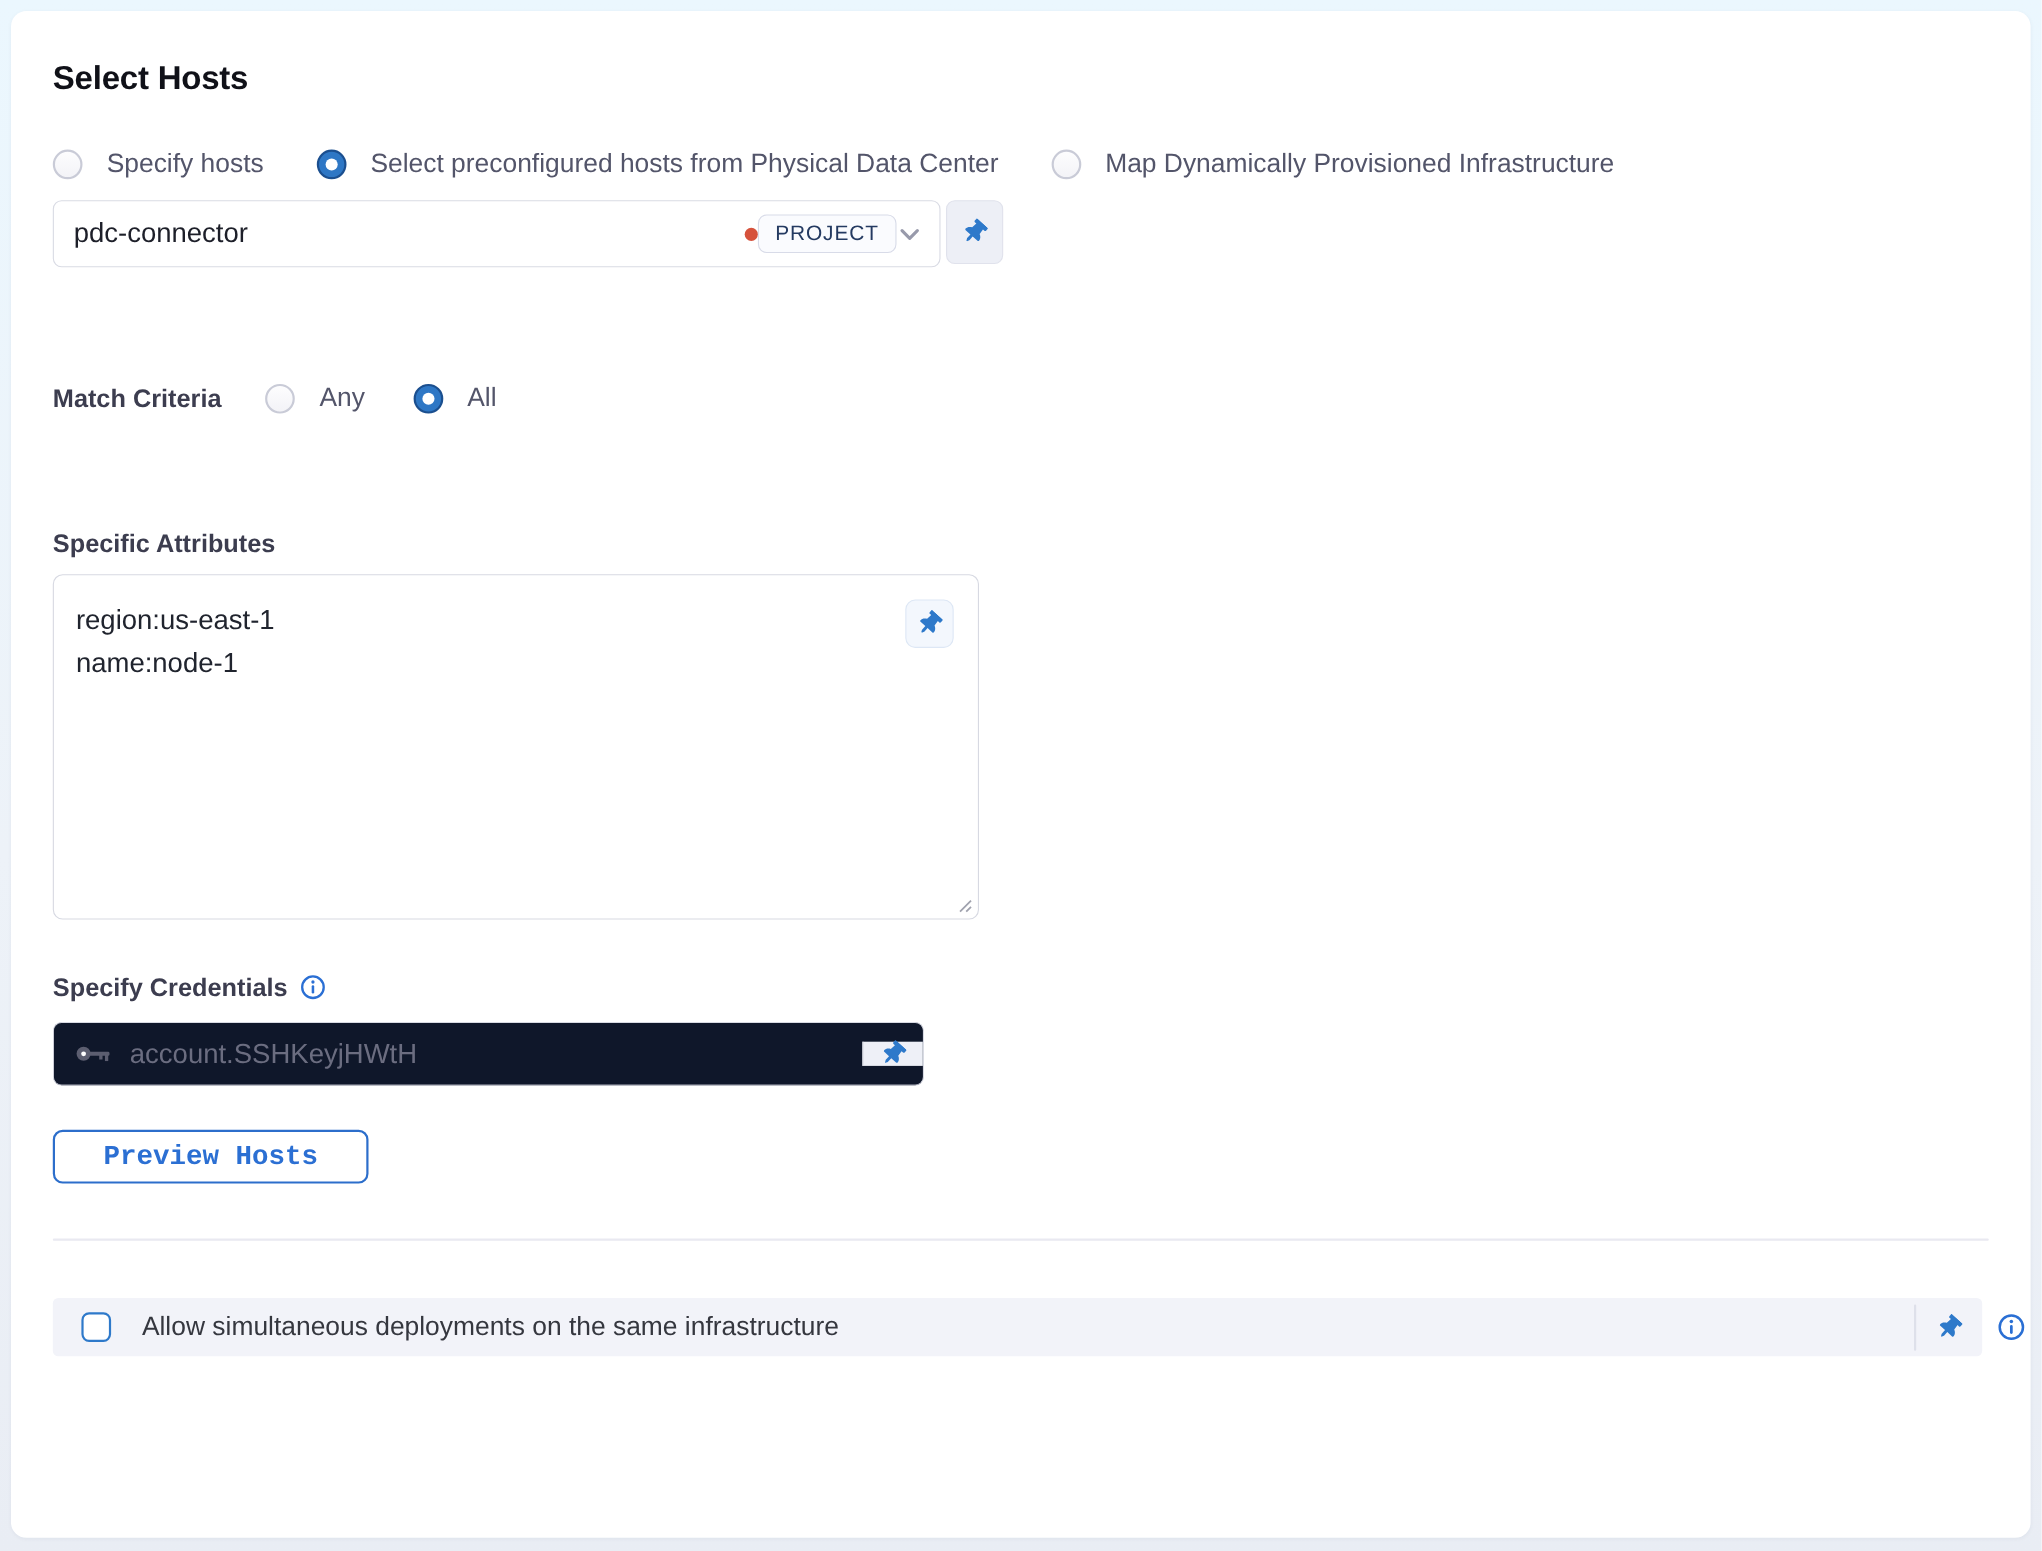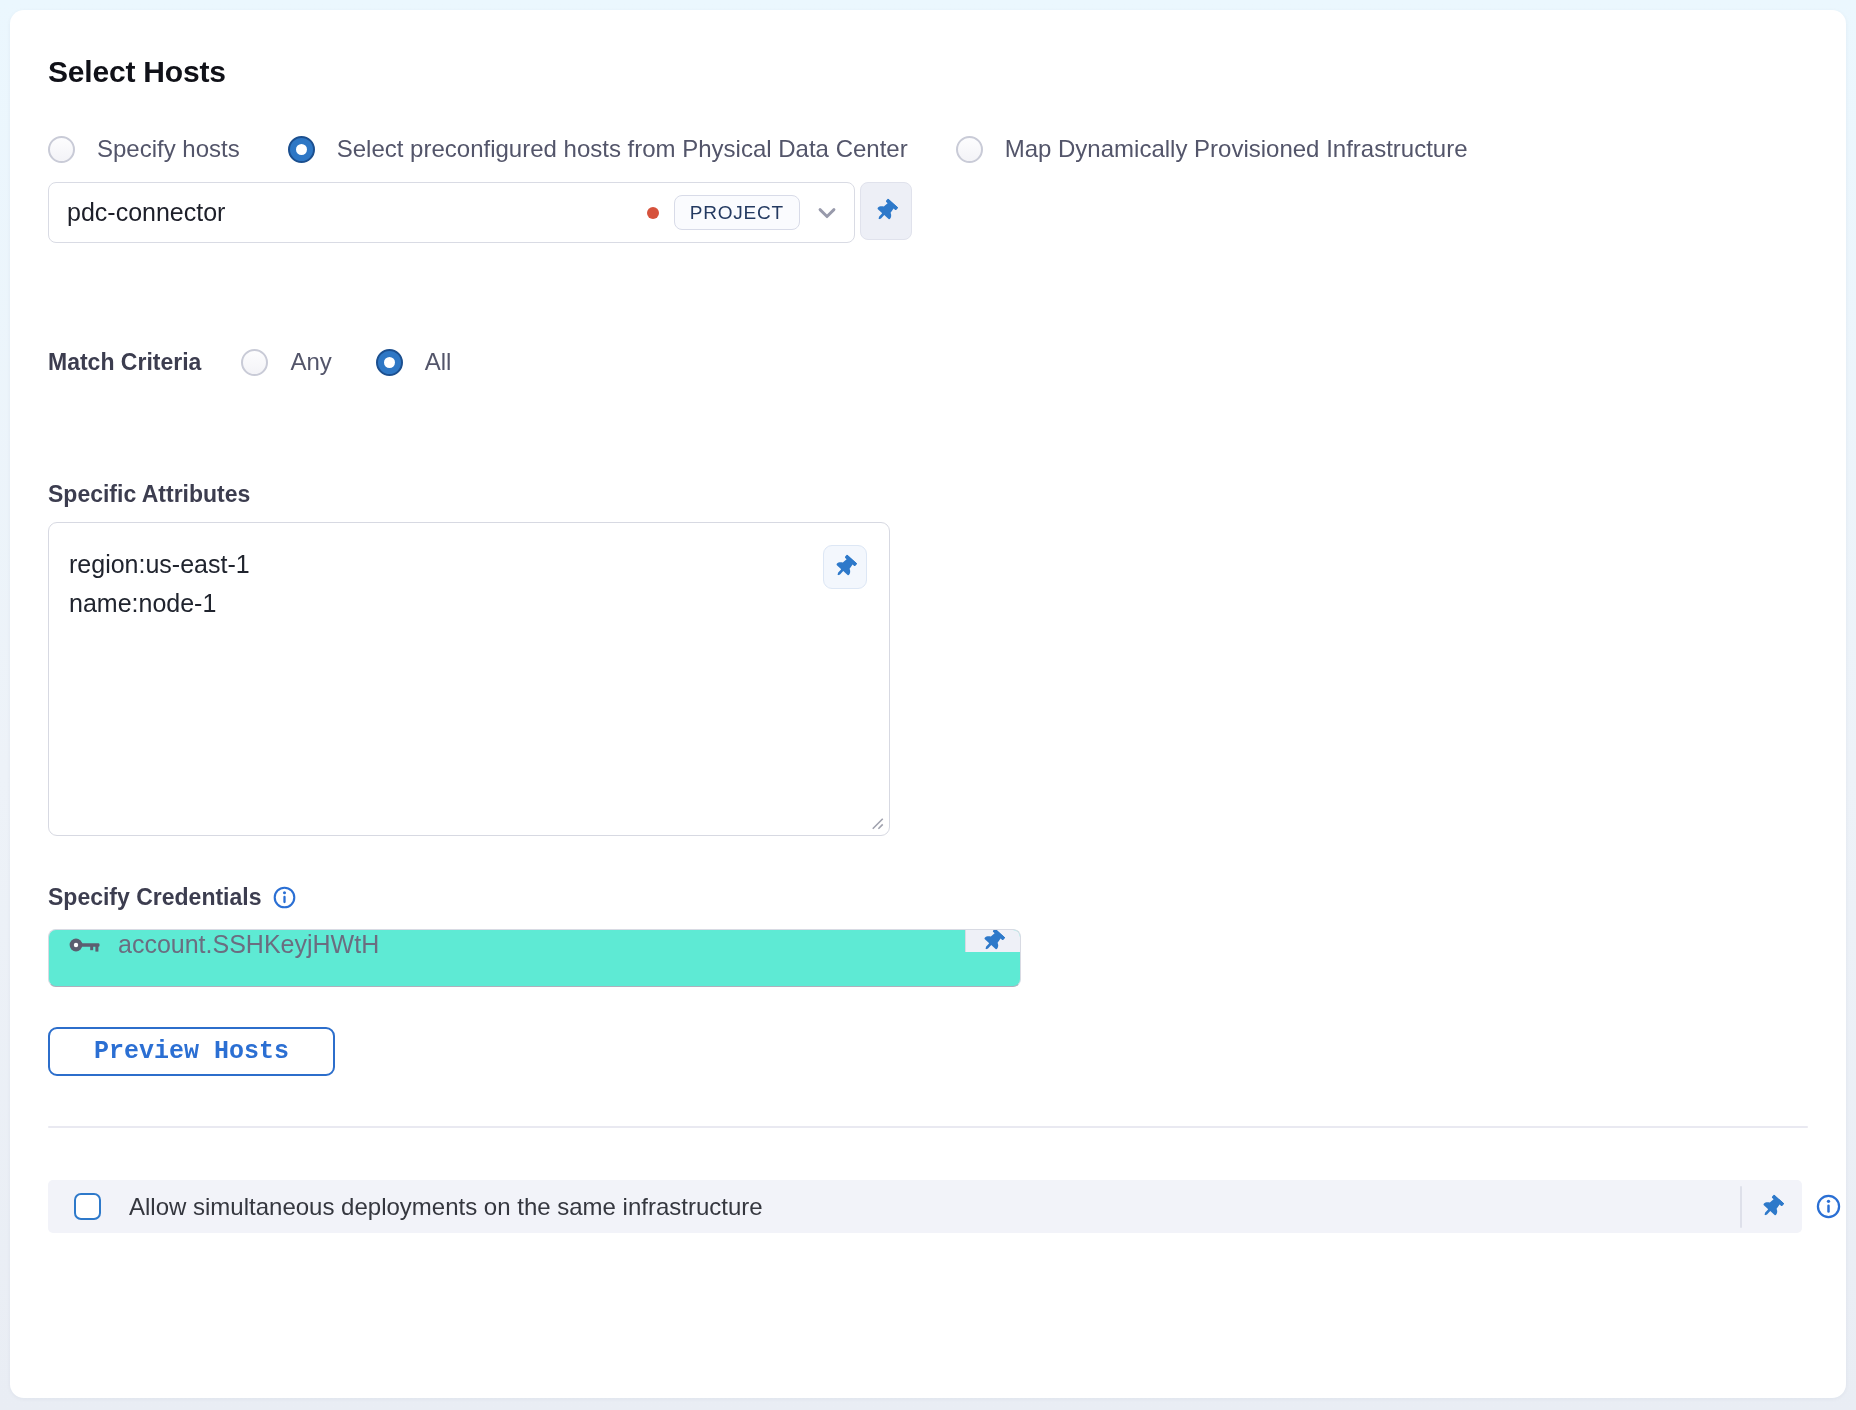--- a/index.html
+++ b/index.html
@@ -41,21 +41,21 @@
   .info-svg{width:25px;height:25px;color:#2a6fd4;flex:none;}
 
   
   .input-group{display:flex;align-items:stretch;margin-top:18px;}
   .text-input{
     width:807px;height:61px;box-sizing:border-box;flex:none;
     border:1.5px solid #d9dbe4;border-radius:8px;background:#fff;
     display:flex;align-items:center;padding:0 15px 0 18px;
   }
   .input-value{font-size:25px;color:#1d1f29;}
-  .right-cluster{margin-left:auto;display:flex;align-items:center;gap:15px;}
+  .right-cluster{margin-left:auto;display:flex;align-items:center;}
   .required-dot{width:12px;height:12px;border-radius:50%;background:#d6523c;flex:none;}
   .scope-badge{
     font-size:19px;font-weight:500;letter-spacing:0.8px;color:#243a61;
     background:#fafbfe;border:1.5px solid #d8dbe8;border-radius:8px;
     padding:7px 15px;line-height:1;
   }
   .chevron-svg{width:24px;height:24px;color:#989aab;}
   .pin-btn{
     width:52px;height:58px;box-sizing:border-box;margin-left:5px;flex:none;
     background:#edeff6;border:1.5px solid #e0e2ec;border-radius:8px;
@@ -79,23 +79,23 @@
   }
   .pin-float{
     position:absolute;top:22px;right:22px;width:44px;height:44px;box-sizing:border-box;
     background:#f3f7fd;border:1.5px solid #dde7f5;border-radius:9px;
     display:flex;align-items:center;justify-content:center;cursor:pointer;padding:0;
   }
   .resize-handle{position:absolute;right:5px;bottom:5px;width:15px;height:15px;}
 
   
   .cred-group{
-    margin-top:18px;width:973px;height:58px;box-sizing:border-box;
+    margin-top:18px;width:792px;height:58px;box-sizing:border-box;
     border:1.5px solid #d8dae3;border-bottom-color:#aeb0bd;border-radius:8px;
-    display:flex;align-items:flex-start;overflow:hidden;background:#5eead4;
+    display:flex;align-items:center;overflow:hidden;background:#0f172a;
   }
   .cred-field{flex:1;display:flex;align-items:center;padding-left:20px;gap:18px;}
   .key-svg{width:31px;height:20px;color:#5c5e70;flex:none;}
   .cred-value{font-size:25px;color:#6b6d80;}
   .cred-pin{
     width:54px;flex:none;background:#eef0f7;border-left:1.5px solid #d8dae3;
     display:flex;align-items:center;justify-content:center;cursor:pointer;
   }
 
   

